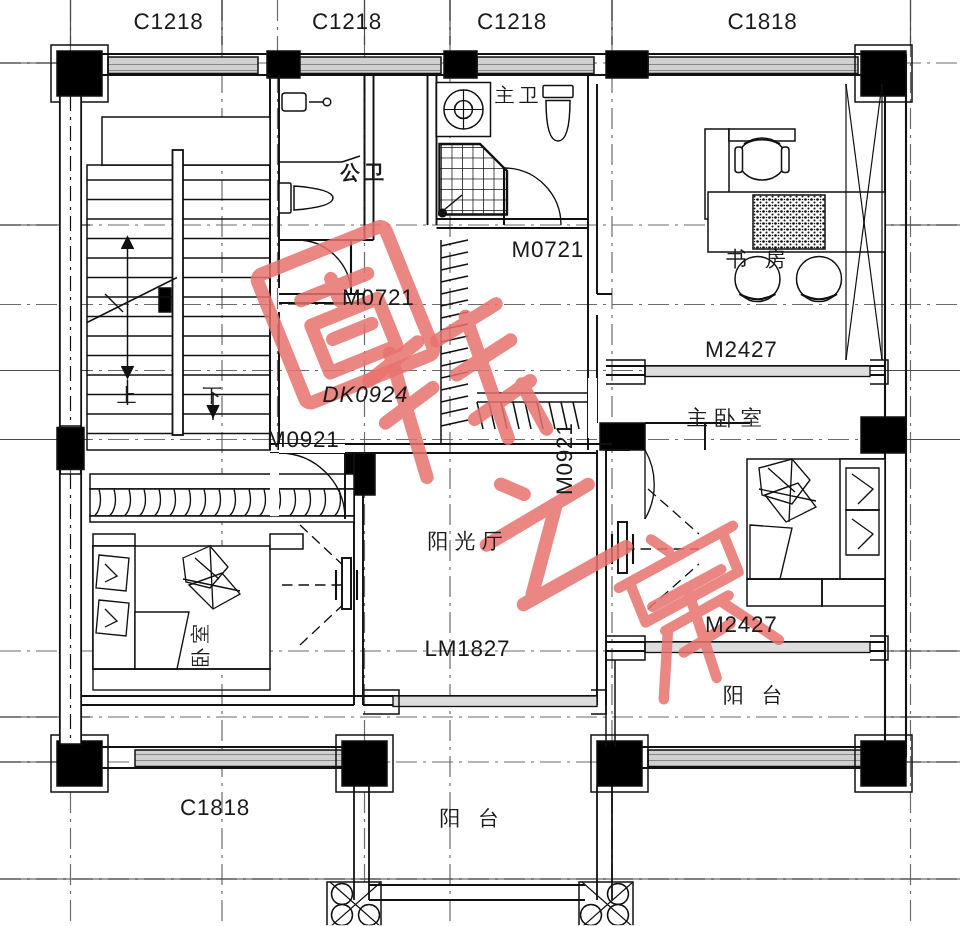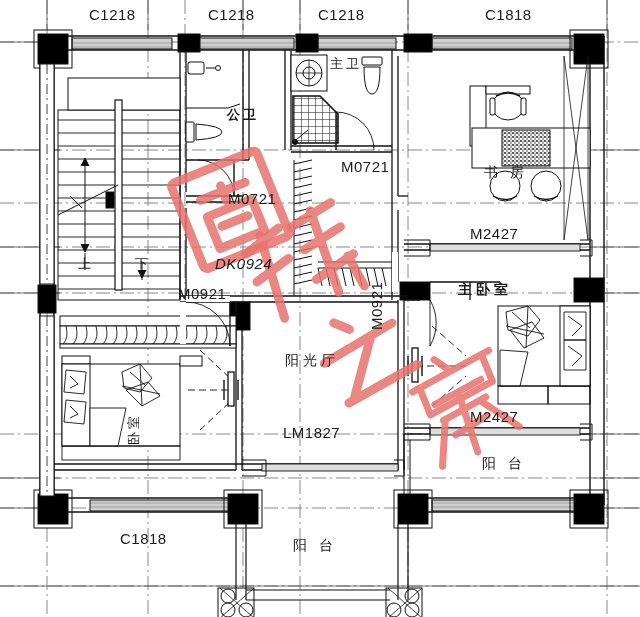--- a/index.html
+++ b/index.html
@@ -550,21 +550,21 @@
   <div class="lbl code" style="left:215px; top:255px;font-style:italic;">DK0924</div>
   <div class="lbl code" style="left:178px; top:285px;">M0921</div>
   <div class="lbl code rot90" style="left:368px; top:330px;">M0921</div>
   <div class="lbl code" style="left:470px; top:225px;">M2427</div>
   <div class="lbl code" style="left:470px; top:408px;">M2427</div>
   <div class="lbl code" style="left:283px; top:424px;">LM1827</div>
 
   <div class="lbl room-sm" style="left:227px; top:106px;font-weight:bold;">公卫</div>
   <div class="lbl room-sm" style="left:330px; top:55px;font-family:Liberation Serif, serif;">主卫</div>
   <div class="lbl room" style="left:443px; top:164px;margin-left:41px;">书 房</div>
-  <div class="lbl room" style="left:458px; top:281px;font-weight:bold;">主卧室</div>
+  <div class="lbl room" style="left:458px; top:270px;">主卧室</div>
   <div class="lbl room-sm rot90" style="left:125px; top:445px;">卧室</div>
   <div class="lbl room" style="left:285px; top:352px;">阳光厅</div>
   <div class="lbl room" style="left:482px; top:455px;">阳 台</div>
   <div class="lbl room" style="left:293px; top:537px;">阳 台</div>
 
   <div class="lbl room-sm" style="left:78px;  top:255px;">上</div>
   <div class="lbl room-sm" style="left:135px; top:255px;">下</div>
 
 </div>
 

